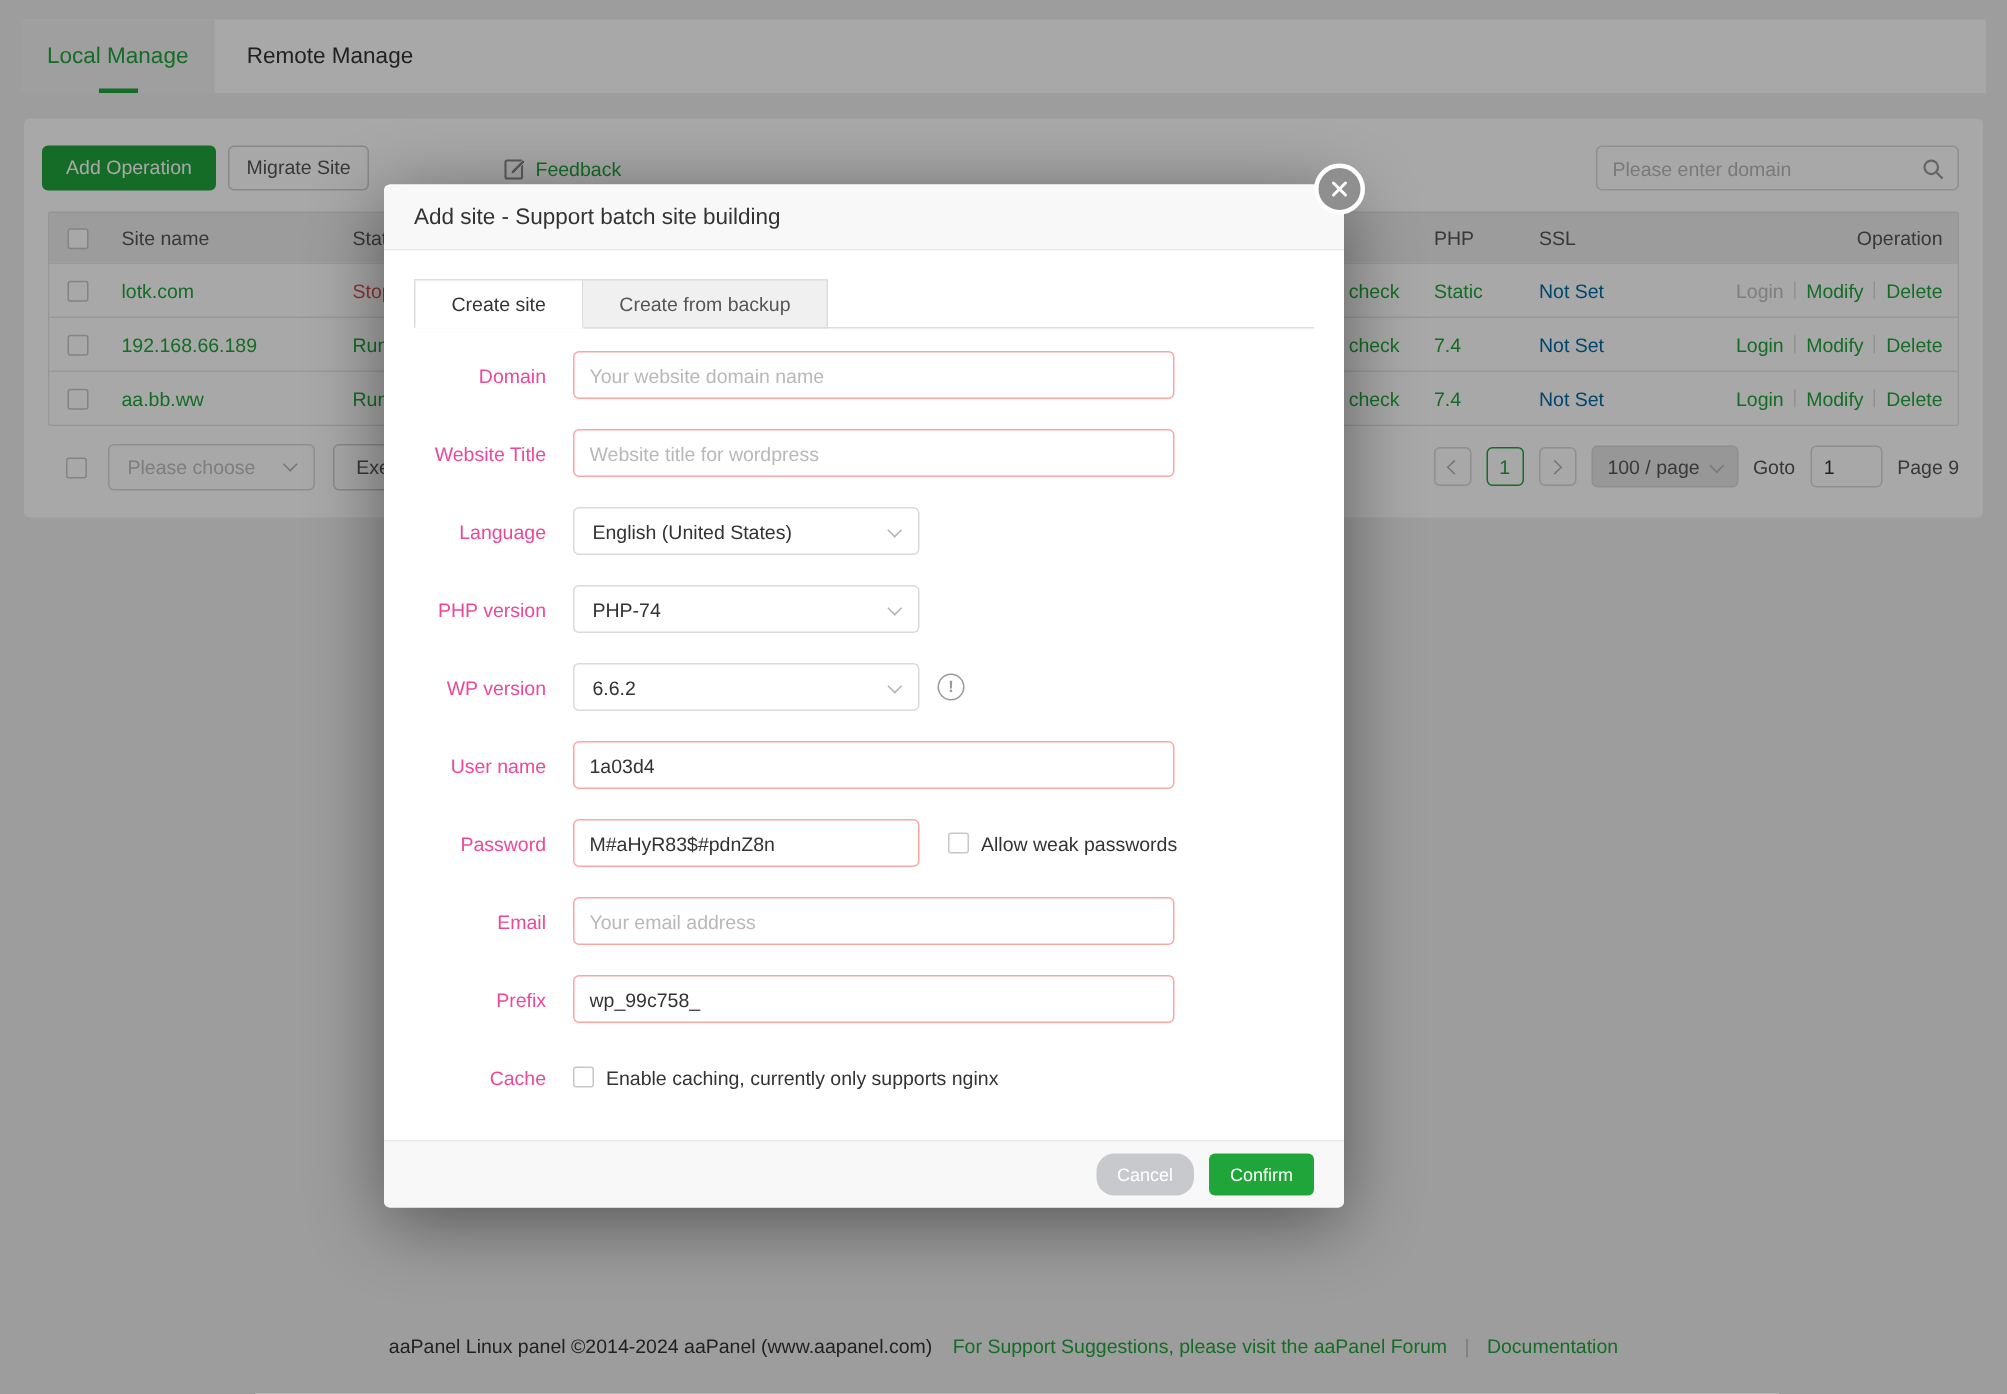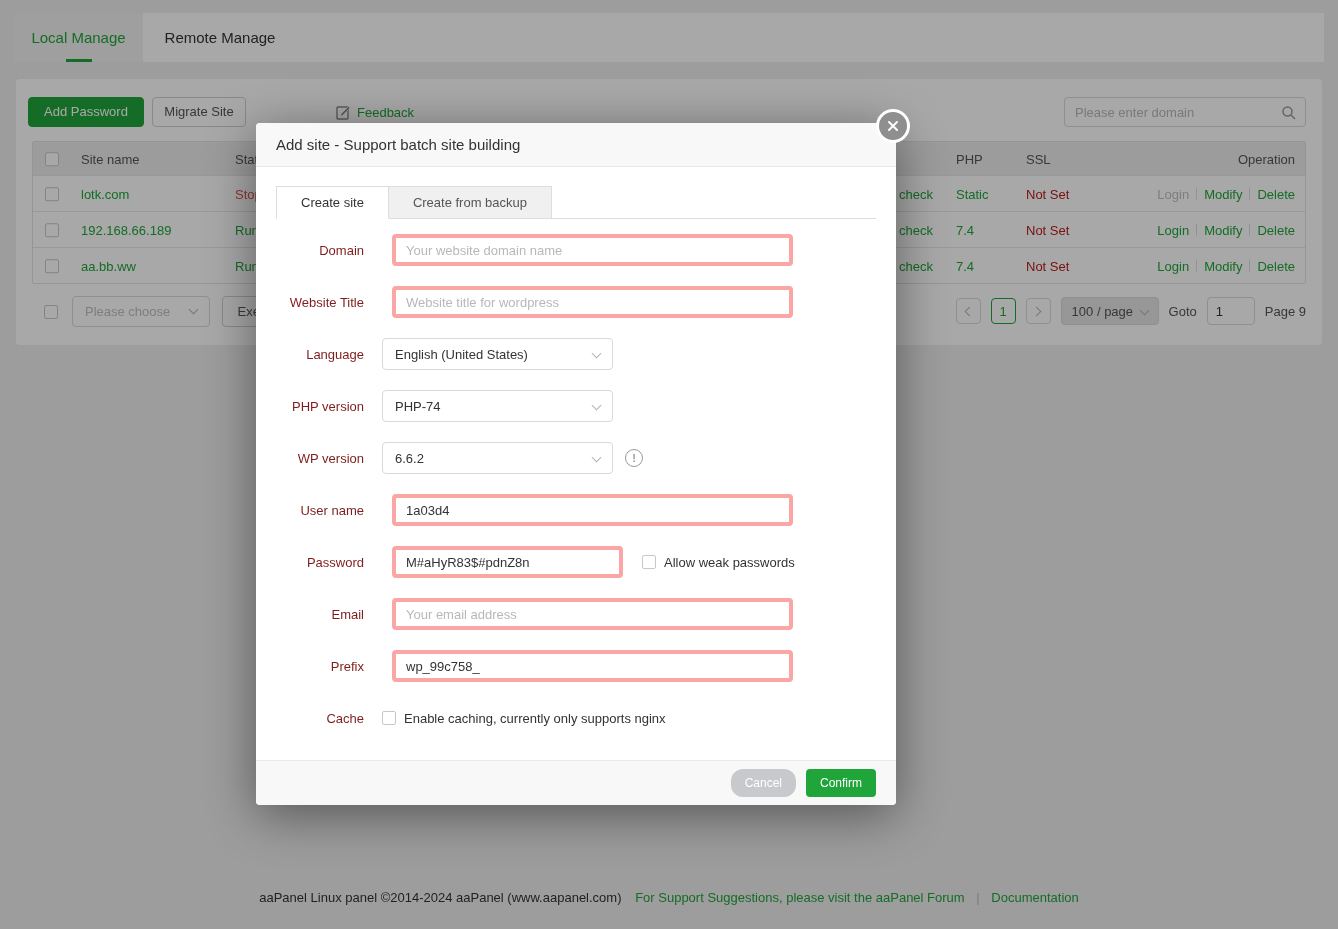--- a/index.html
+++ b/index.html
@@ -35,21 +35,21 @@
   .cell { position:absolute; top:50%; transform:translateY(-50%); white-space:nowrap; }
   .c-check-box { left:12px; }
   .c-site { left:48px; }
   .c-status { left:202px; }
   .c-wpcheck { left:856px; }
   .c-php { left:923px; }
   .c-ssl { left:993px; }
   .c-ops { right:10px; display:flex; align-items:center; }
   .green { color:#20a53a; }
   .red { color:#d9534f; }
-  .orange { color:#b91c1c; }
+  .orange { color:#0369a1; }
   .gray { color:#c0c0c0; }
   .oplink { cursor:pointer; }
   .opsep { display:inline-block; width:1px; height:12px; background:#ddd; margin:0 7px; }
 
   input[type=checkbox] { appearance:none; -webkit-appearance:none; width:14px; height:14px; border:1px solid #c8c8c8; border-radius:2px; background:#fff; cursor:pointer; vertical-align:middle; }
 
   .controls { position:absolute; left:16px; top:217px; width:1274px; height:31px; }
   .bulk-check { position:absolute; left:12px; top:9px; }
   .bulk-select { position:absolute; left:40px; top:0; width:138px; height:31px; border:1px solid #d9d9d9; border-radius:4px; color:#bfbfbf; font-size:13px; line-height:29px; padding-left:12px; background:#fff; cursor:not-allowed; }
   .bulk-exec { position:absolute; left:190px; top:0; width:78px; height:31px; line-height:29px; }
@@ -72,22 +72,22 @@
   .overlay { position:absolute; inset:0; background:rgba(0,0,0,0.34); z-index:10; }
 
   .modal { position:absolute; left:256px; top:123px; width:640px; height:682px; background:#fff; border-radius:4px; box-shadow:0 10px 50px rgba(0,0,0,0.45); z-index:20; }
   .m-header { height:44px; background:#f8f8f8; border-bottom:1px solid #e8e8e8; border-radius:4px 4px 0 0; line-height:44px; padding-left:20px; font-size:15px; color:#333; }
   .m-tabs { margin:19px 20px 0 20px; border-bottom:1px solid #ddd; display:flex; }
   .m-tab { height:33px; line-height:32px; padding:0 24px; font-size:13px; margin-bottom:-1px; cursor:pointer; }
   .m-tab-active { background:#fff; border:1px solid #ddd; border-bottom:1px solid #fff; color:#333; }
   .m-tab-idle { background:#f0f0f0; border:1px solid #ddd; border-left:none; color:#555; }
   .m-form { margin-top:5px; }
   .f-row { height:52px; display:flex; align-items:center; }
-  .f-label { width:126px; text-align:right; padding-right:18px; font-size:13px; color:#7f1d1d; flex:0 0 126px; }
-  .f-input { height:32px; border:4px solid #fca5a5; border-radius:4px; padding:0 10px; font-size:13px; color:#333; outline:none; font-family:inherit;margin-left:10px; }
+  .f-label { width:126px; text-align:right; padding-right:18px; font-size:13px; color:#ec4899; flex:0 0 126px; }
+  .f-input { height:32px; border:1px solid #fca5a5; border-radius:4px; padding:0 10px; font-size:13px; color:#333; outline:none; font-family:inherit; }
   .f-input::placeholder { color:#b8b8b8; }
   .w-wide { width:401px; }
   .w-sel { width:231px; }
   .f-select { width:231px; height:32px; border:1px solid #d9d9d9; border-radius:4px; display:flex; align-items:center; justify-content:space-between; padding:0 12px; font-size:13px; color:#333; cursor:pointer; background:#fff; }
   .warn-icon { width:18px; height:18px; border:1.5px solid #9a9a9a; border-radius:50%; margin-left:12px; display:flex; align-items:center; justify-content:center; font-size:11px; color:#9a9a9a; font-weight:bold; }
   .weak-group { display:flex; align-items:center; gap:8px; margin-left:19px; font-size:13px; color:#333; }
   .cache-note { font-size:13px; color:#333; margin-left:8px; }
   .m-footer { position:absolute; left:0; bottom:0; width:100%; height:45px; background:#f8f8f8; border-top:1px solid #e8e8e8; border-radius:0 0 4px 4px; display:flex; align-items:center; justify-content:flex-end; padding-right:20px; gap:10px; }
   .m-btn { height:28px; border:none; border-radius:4px; font-size:12px; color:#fff; padding:0 14px; cursor:pointer; font-family:inherit; }
   .m-cancel { background:#c8c9cc;border-radius:12px; }
@@ -102,21 +102,21 @@
   <div class="tab tab-local">
     <span>Local Manage</span>
     <span class="underline"></span>
   </div>
   <div class="tab tab-remote">
     <span>Remote Manage</span>
   </div>
 </div>
 
 <div class="card">
-  <div class="btn btn-green toolbar-add">Add Password</div>
+  <div class="btn btn-green toolbar-add">Add Operation</div>
   <div class="btn btn-plain toolbar-migrate">Migrate Site</div>
   <div class="btn btn-plain toolbar-wpsets">WP Sets</div>
   <div class="toolbar-feedback">
     <svg width="15" height="15" viewBox="0 0 15 15">
         <rect x="1" y="2" width="11" height="12" rx="1" fill="none" stroke="#8a8a8a" stroke-width="1.4"></rect>
         <path d="M5 9 L12.5 1.5 L14 3 L6.5 10.5 L4.6 11 Z" fill="#8a8a8a" stroke="#fff" stroke-width="0.6"></path>
       </svg>
     <span>Feedback</span>
   </div>
 

